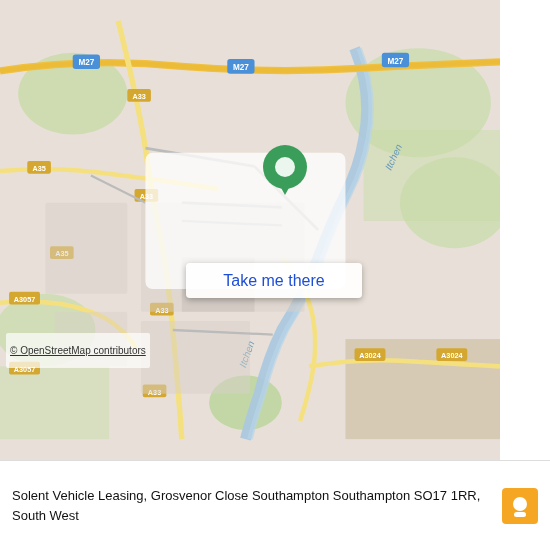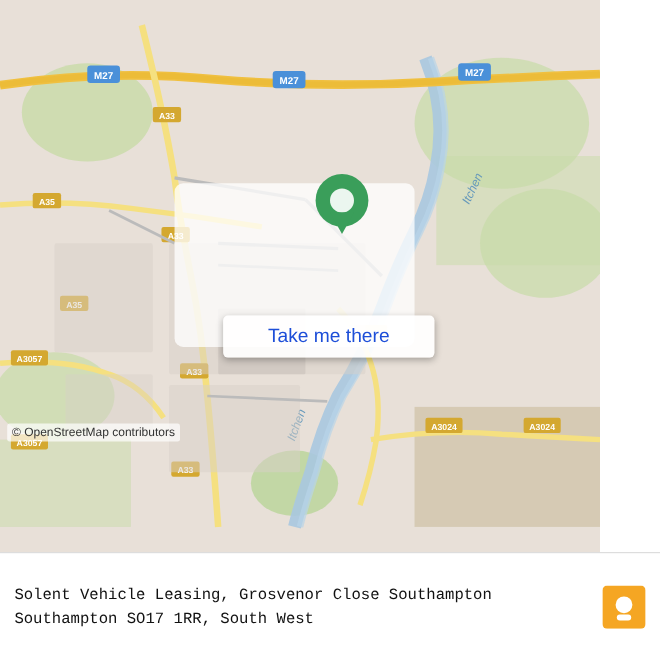--- a/index.html
+++ b/index.html
@@ -63,43 +63,43 @@
     
     #bottom-bar {
       width: 550px;
       height: 90px;
       background: #fff;
       display: flex;
       align-items: center;
       justify-content: flex-end;
       padding: 8px 12px;
       border-top: 1px solid #ddd;
-      font-family: Liberation Mono, monospace;
     }
 
     #location-info {
       flex: 1;
     }
 
     #location-name {
       font-size: 13px;
       color: #111;
       font-weight: 400;
       line-height: 1.4;
     }
 
     #attribution {
       position: absolute;
       bottom: 92px;
       left: 6px;
       font-size: 10px;
       color: #333;
       background: rgba(255,255,255,0.7);
-      padding: 2px 4px;
+      padding: 12px 4px;
       border-radius: 2px;
+      text-decoration: underline;
     }
 
     
     #moovit-logo {
       display: flex;
       align-items: center;
       gap: 4px;
       flex-shrink: 0;
     }
 

